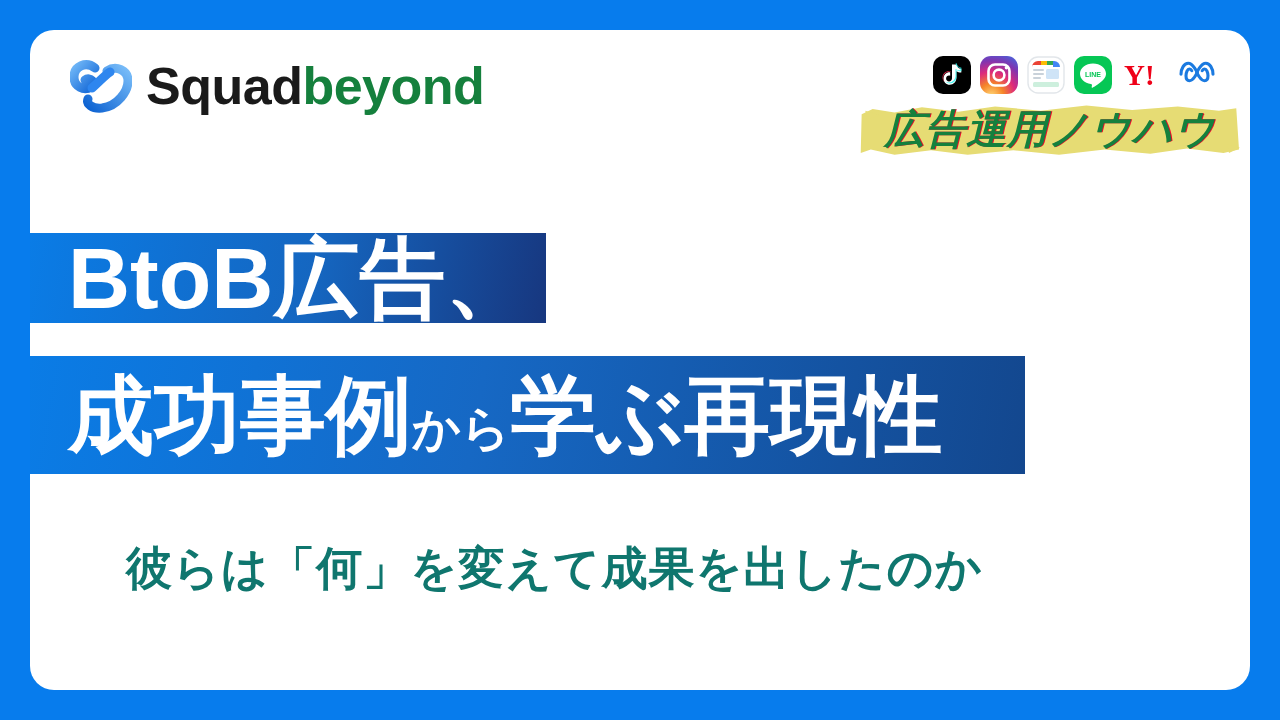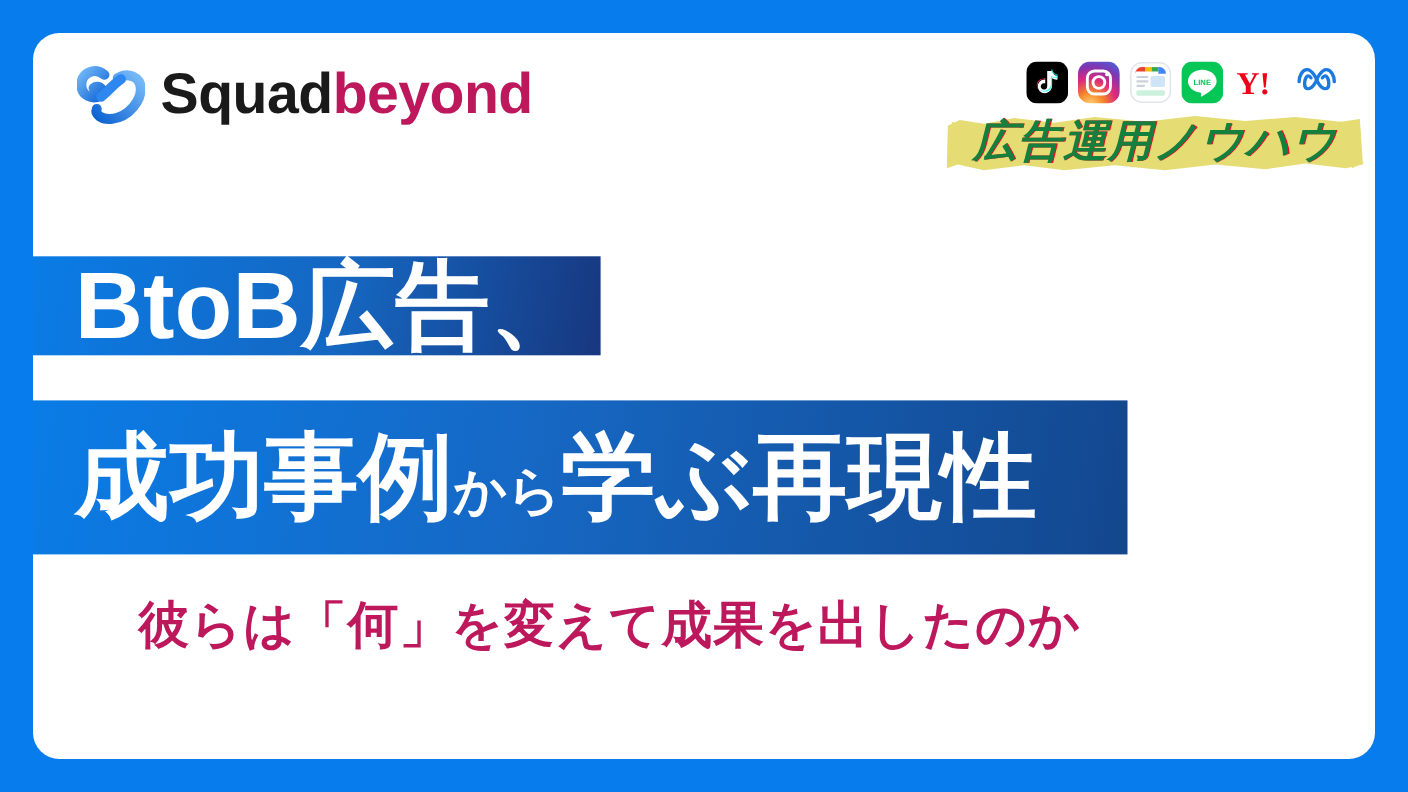--- a/index.html
+++ b/index.html
@@ -38,21 +38,21 @@
   }
   .logo-mark { width: 62px; height: 56px; display: block; }
   .logo-text {
     font-size: 52px;
     font-weight: 700;
     letter-spacing: -0.5px;
     line-height: 1;
     white-space: nowrap;
   }
   .logo-squad { color: #1a1a1a; }
-  .logo-beyond { color: #be185d; }
+  .logo-beyond { color: #15803d; }
 
   
   .socials {
     position: absolute;
     right: 30px;
     top: 26px;
     display: flex;
     align-items: center;
     gap: 9px;
   }
@@ -99,35 +99,35 @@
   }
   #band1 {
     top: 203px;
     width: 516px;
     height: 90px;
     background: linear-gradient(100deg, #0a7ce6 0%, #1566c0 55%, #17377f 100%);
     padding-left: 38px;
   }
   #band1 .band-text { font-size: 86px; letter-spacing: 0px; }
   #band2 {
-    top: 334px;
+    top: 326px;
     width: 995px;
-    height: 140px;
+    height: 118px;
     background: linear-gradient(100deg, #0a7ce6 0%, #1668c4 45%, #13478e 100%);
     padding-left: 38px;
   }
   #band2 .band-text { font-size: 86px; letter-spacing: 0px; }
   #band2 .small-kana { font-size: 48px; letter-spacing: 0px; }
 
   
   .subtitle {
     position: absolute;
     left: 96px;
     top: 513px;
-    color: #be185d;
+    color: #0f766e;
     font-size: 46px;
     font-weight: 700;
     letter-spacing: 1px;
     line-height: 1.1;
     white-space: nowrap;
   }
 </style>
 </head>
 <body>
 

